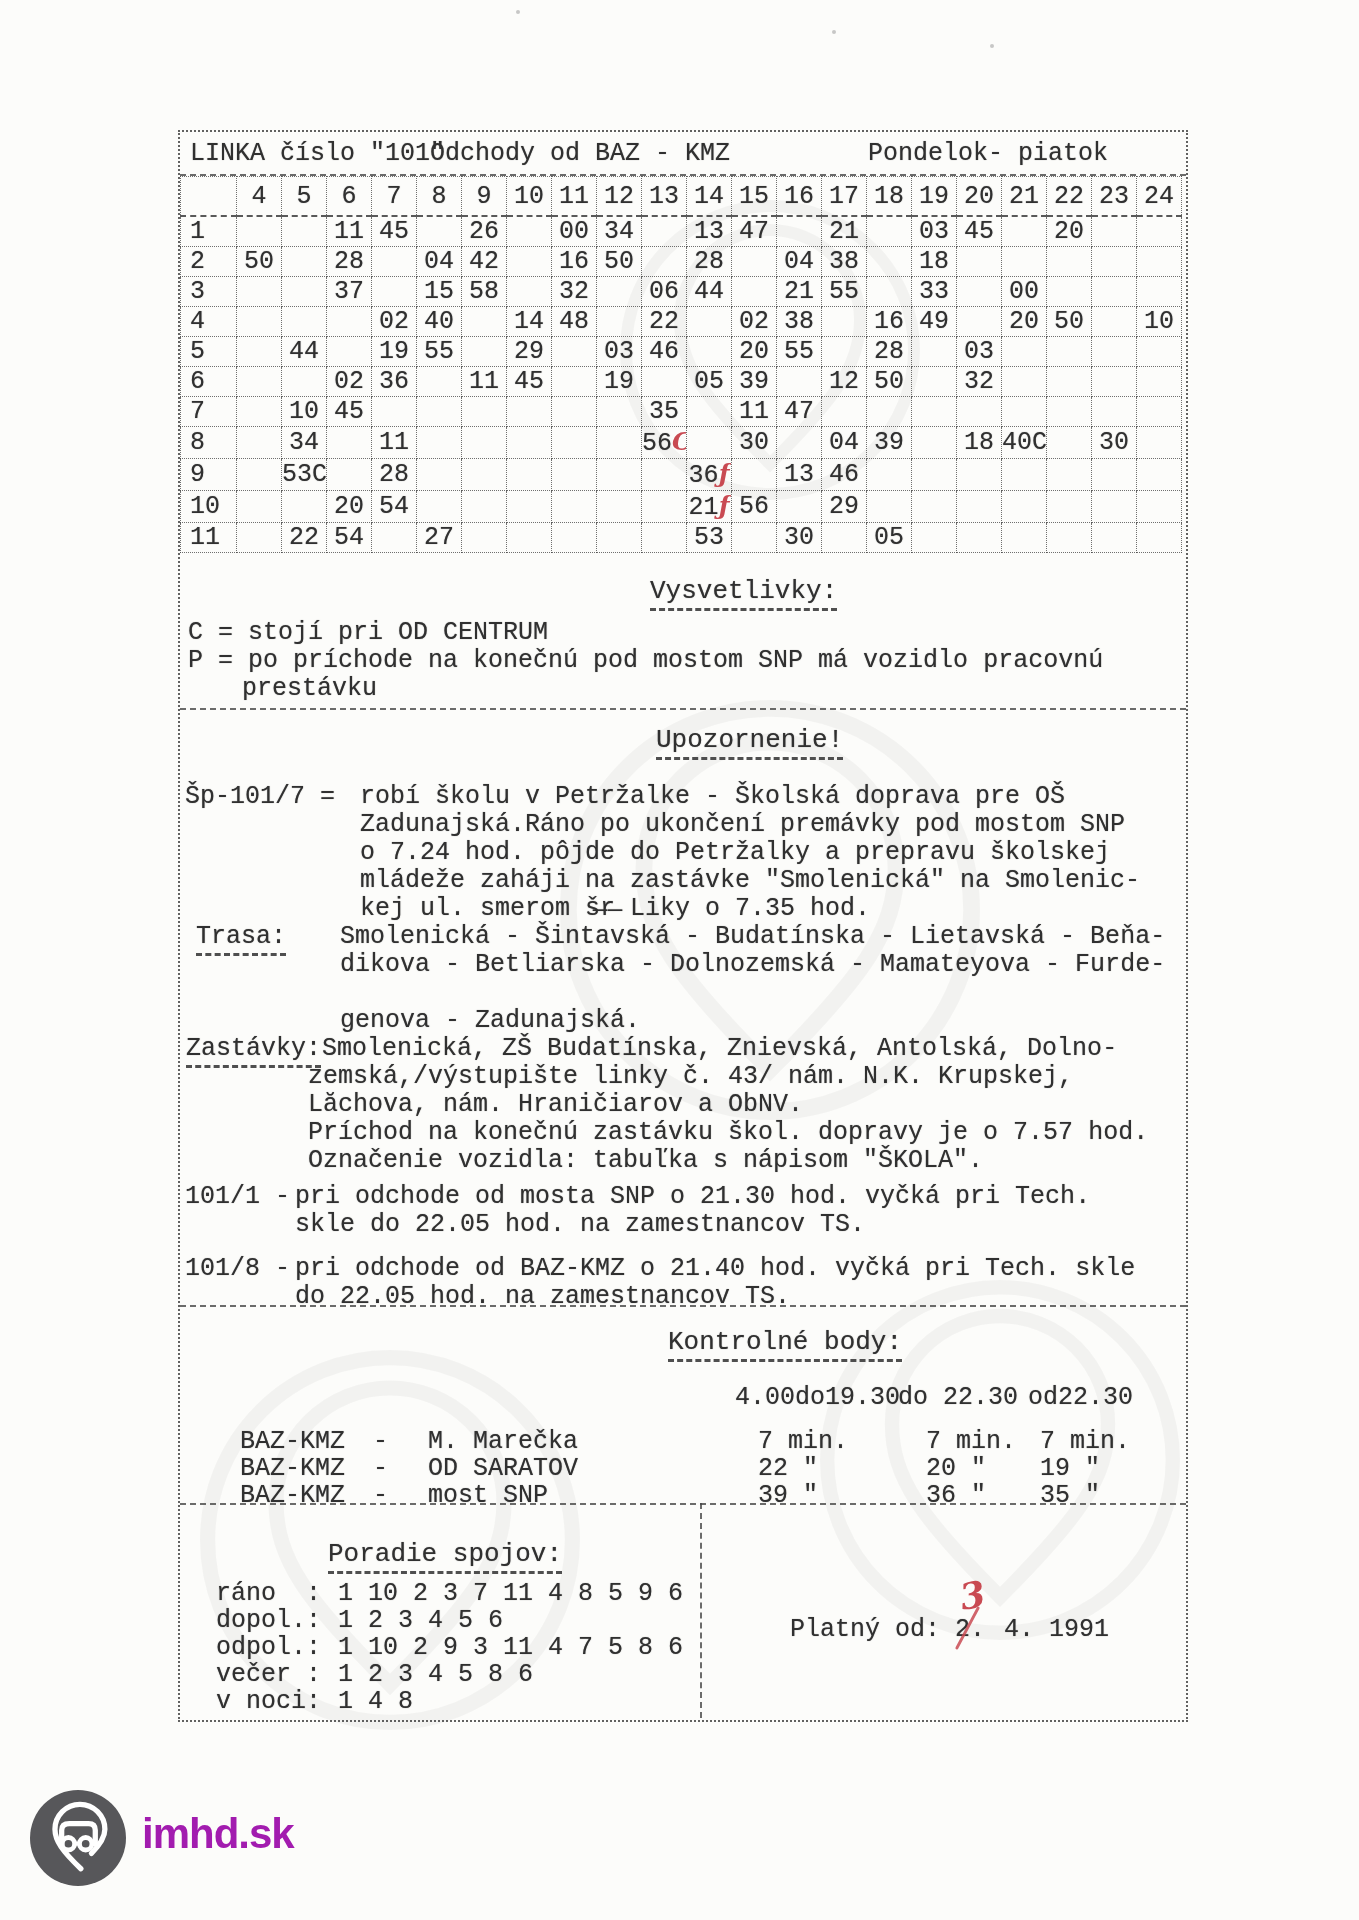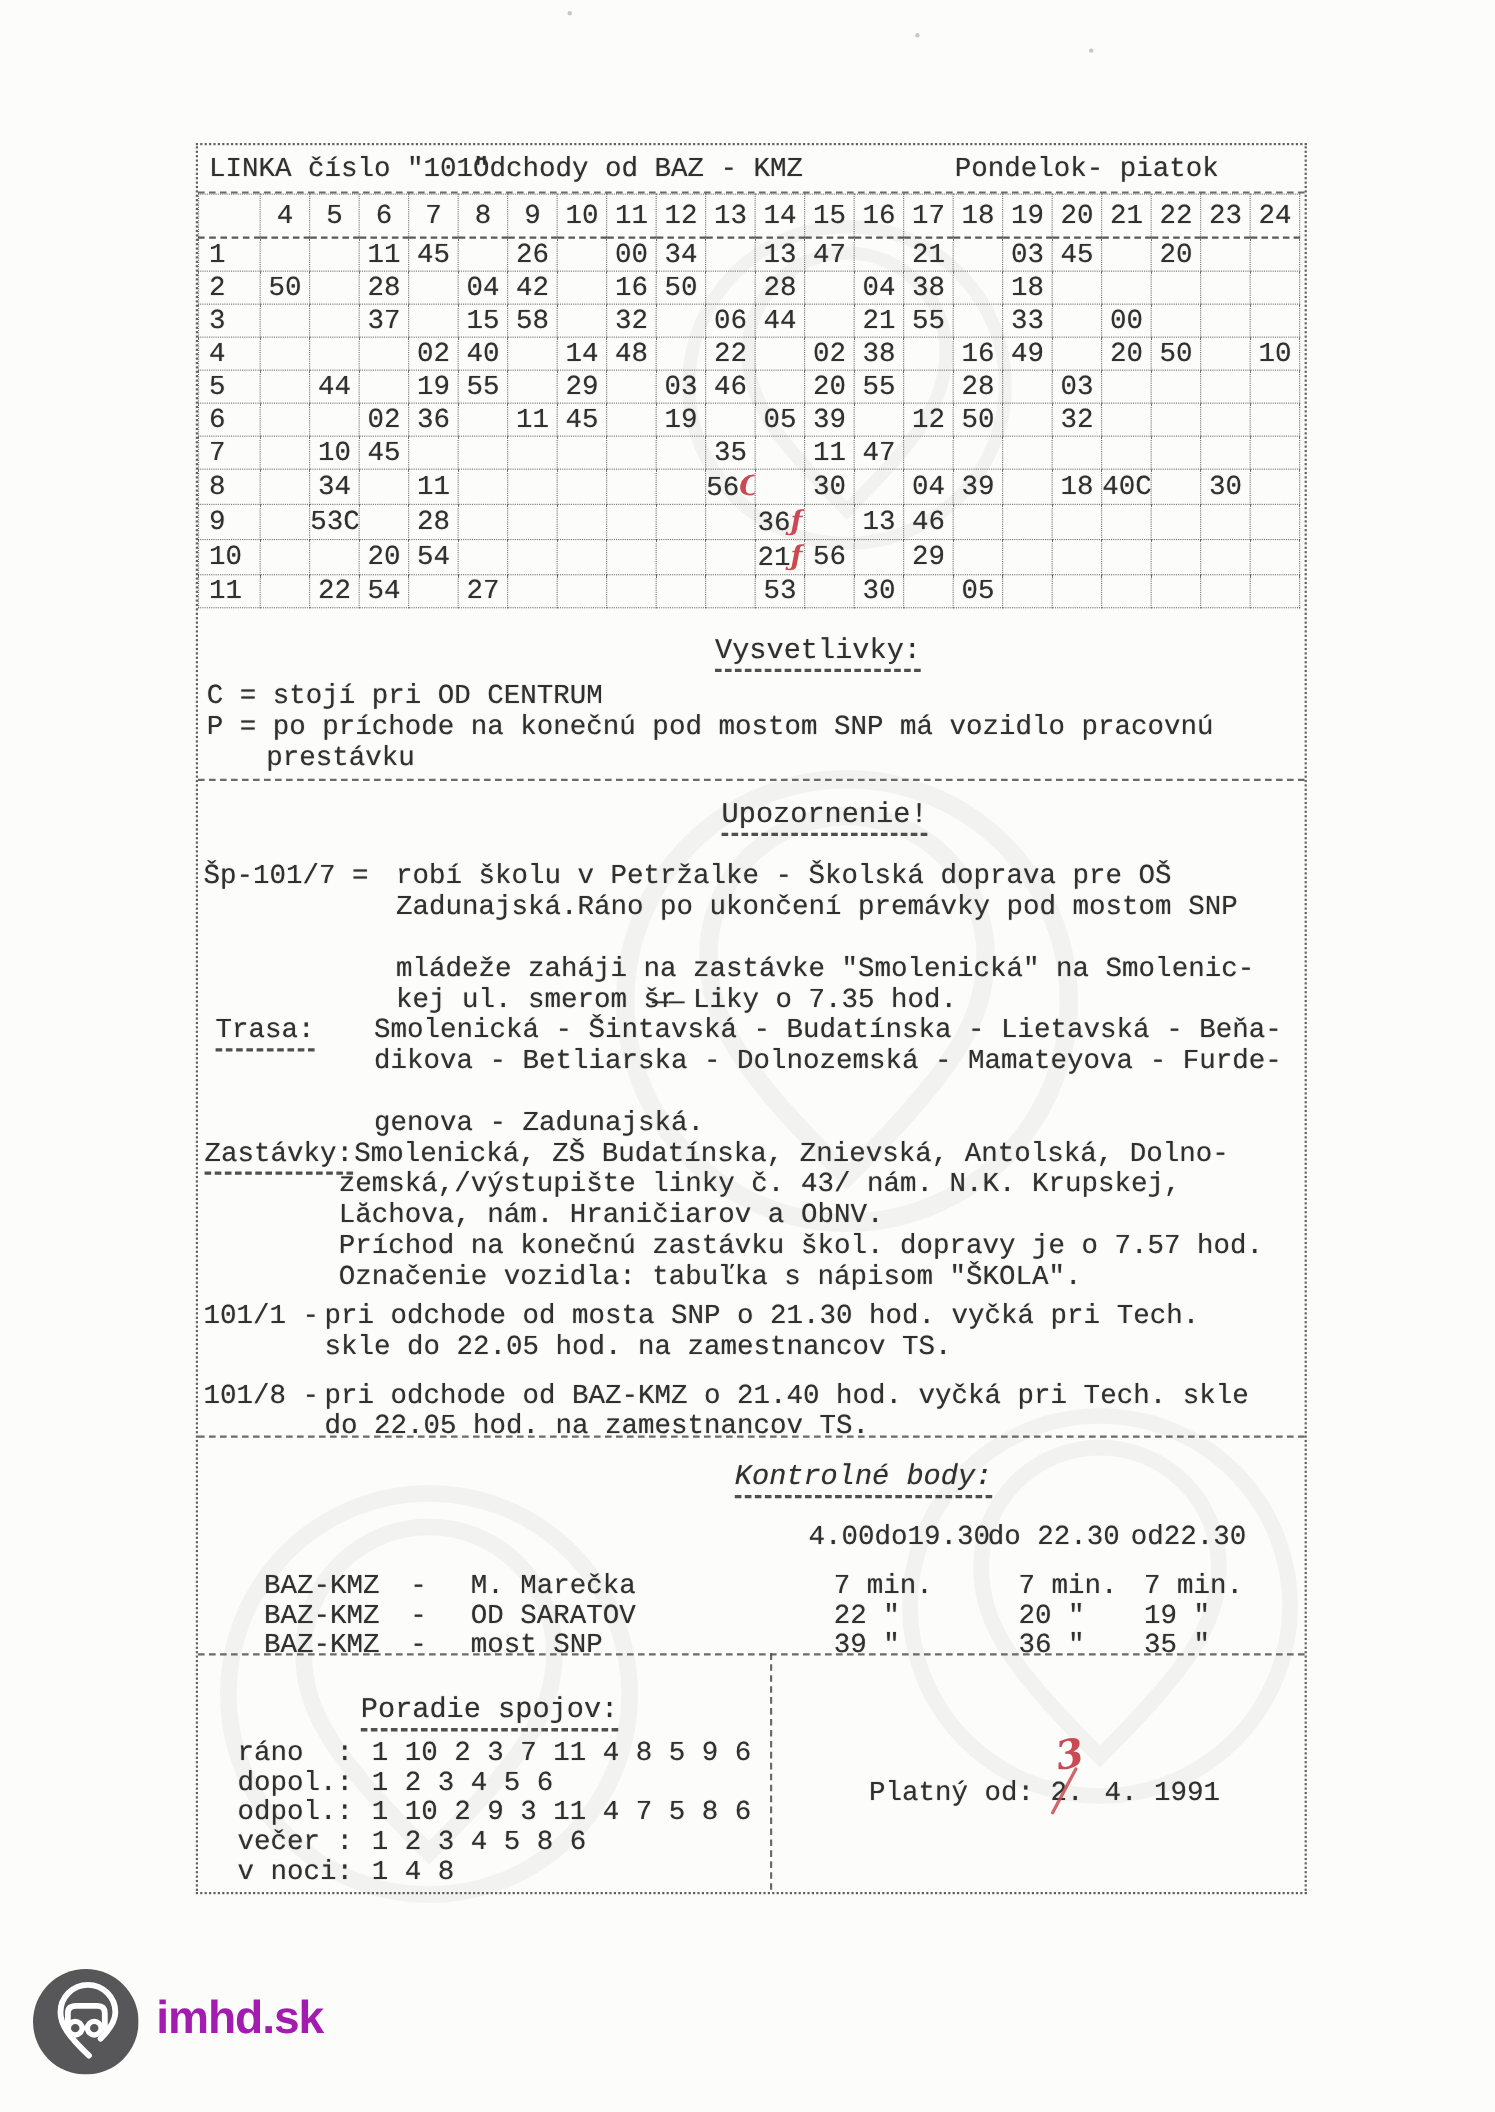--- a/index.html
+++ b/index.html
@@ -394,20 +394,21 @@
   <div class="tw abs" style="left:8px;top:515px;">P = po príchode na konečnú pod mostom SNP má vozidlo pracovnú</div>
   <div class="tw abs" style="left:62px;top:543px;">prestávku</div>
 
   <div class="hdiv" style="top:576px;"></div>
 
   <div class="abs" style="left:476px;top:594px;"><span class="tw heading">Upozornenie!</span></div>
 
   <div class="tw abs" style="left:5px;top:651px;">Šp-101/7 =</div>
   <div class="tw abs" style="left:180px;top:651px;">robí školu v Petržalke - Školská doprava pre OŠ</div>
   <div class="tw abs" style="left:180px;top:679px;">Zadunajská.Ráno po ukončení premávky pod mostom SNP</div>
+  <div class="tw abs" style="left:180px;top:707px;">o 7.24 hod. pôjde do Petržalky a prepravu školskej</div>
   <div class="tw abs" style="left:180px;top:735px;">mládeže zaháji na zastávke "Smolenická" na Smolenic-</div>
   <div class="tw abs" style="left:180px;top:763px;">kej ul. smerom š̶r̶ Liky o 7.35 hod.</div>
 
   <div class="abs" style="left:16px;top:791px;"><span class="tw dashlabel">Trasa:</span></div>
   <div class="tw abs" style="left:160px;top:791px;">Smolenická - Šintavská - Budatínska - Lietavská - Beňa-</div>
   <div class="tw abs" style="left:160px;top:819px;">dikova - Betliarska - Dolnozemská - Mamateyova - Furde-</div>
   <div class="tw abs" style="left:160px;top:875px;">genova - Zadunajská.</div>
 
   <div class="abs" style="left:6px;top:903px;"><span class="tw dashlabel">Zastávky:</span></div>
   <div class="tw abs" style="left:142px;top:903px;">Smolenická, ZŠ Budatínska, Znievská, Antolská, Dolno-</div>
@@ -419,21 +420,21 @@
   <div class="tw abs" style="left:5px;top:1051px;">101/1 -</div>
   <div class="tw abs" style="left:115px;top:1051px;">pri odchode od mosta SNP o 21.30 hod. vyčká pri Tech.</div>
   <div class="tw abs" style="left:115px;top:1079px;">skle do 22.05 hod. na zamestnancov TS.</div>
 
   <div class="tw abs" style="left:5px;top:1123px;">101/8 -</div>
   <div class="tw abs" style="left:115px;top:1123px;">pri odchode od BAZ-KMZ o 21.40 hod. vyčká pri Tech. skle</div>
   <div class="tw abs" style="left:115px;top:1151px;">do 22.05 hod. na zamestnancov TS.</div>
 
   <div class="hdiv" style="top:1173px;"></div>
 
-  <div class="abs" style="left:488px;top:1196px;font-style:italic;"><span class="tw heading">Kontrolné body:</span></div>
+  <div class="abs" style="left:488px;top:1196px;"><span class="tw heading">Kontrolné body:</span></div>
   <div class="tw abs" style="left:555px;top:1252px;">4.00do19.30</div>
   <div class="tw abs" style="left:718px;top:1252px;">do 22.30</div>
   <div class="tw abs" style="left:848px;top:1252px;">od22.30</div>
 
   <div class="abs" style="left:0;top:1296px;width:100%;height:28px;">
     <span class="tw abs" style="left:60px;">BAZ-KMZ</span>
     <span class="tw abs" style="left:193px;">-</span>
     <span class="tw abs" style="left:248px;">M. Marečka</span>
     <span class="tw abs" style="left:578px;">7 min.</span>
     <span class="tw abs" style="left:746px;">7 min.</span>

